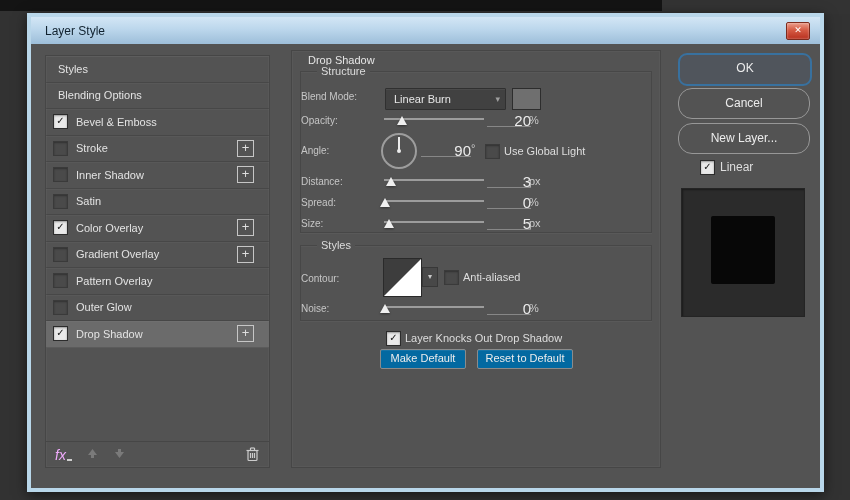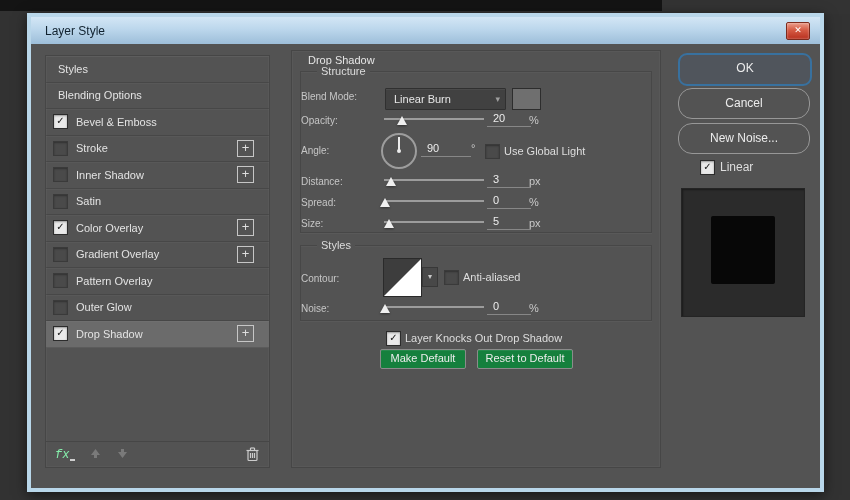--- a/index.html
+++ b/index.html
@@ -32,37 +32,37 @@
   .sl-row .cb + .sl-label{margin-left:8px;}
   .sl-row.indent .cb{margin-left:15px;}
   .cb{width:13px;height:13px;margin-left:7px;border:1px solid #3a3a3a;background:#4a4a4a;
       box-shadow:inset 0 1px 2px rgba(0,0,0,.35);font-size:10px;line-height:12px;text-align:center;
       color:#161616;flex:0 0 auto;}
   .cb.checked{background:#e9e9e9;border-color:#2c2c2c;}
   .plus{position:absolute;right:15px;width:15px;height:15px;border:1px solid #c6c6c6;
         color:#e0e0e0;font-size:13px;line-height:13px;text-align:center;}
   .fx-bar{position:absolute;left:0;right:0;bottom:0;height:25px;border-top:1px solid #464646;
           display:flex;align-items:center;}
-  .fx-glyph{font-style:italic;font-size:12px;color:#86efac;margin-left:9px;font-family:Liberation Mono, monospace;}
+  .fx-glyph{font-style:italic;font-size:14px;color:#f0abfc;margin-left:9px;font-family:Liberation Sans, sans-serif;}
   .fx-dash{width:5px;height:2px;background:#cfcfcf;margin:10px 0 0 1px;}
   .arr{margin-left:14px;opacity:.55;}
   .trash{position:absolute;right:9px;top:4px;}
 
   
   #main-panel{left:260px;top:6px;width:368px;height:416px;}
   .main-title{position:absolute;left:16px;top:3px;font-size:11px;color:#e6e6e6;}
   .gbox{position:absolute;left:8px;width:350px;border:1px solid #474747;
         box-shadow:0 1px 0 rgba(255,255,255,.04), inset 0 1px 0 rgba(255,255,255,.03);}
   #structure-box{top:20px;height:160px;}
   #quality-box{top:194px;height:74px;}
   .legend{position:absolute;top:-7px;left:16px;background:#535353;padding:0 4px;
           font-size:11px;color:#dcdcdc;}
   .flabel{position:absolute;width:77px;font-size:10px;color:#c6c6c6;}
-  .numfield{position:absolute;width:38px;border-bottom:1px solid #878787;font-size:11px;
-            color:#ececec;padding:0 0 1px 6px;height:13px;}
+  .numfield{position:absolute;width:38px;border-bottom:1px solid #878787;font-size:15px;
+            color:#ececec;padding:0 0 1px 6px;height:13px;text-align:right;}
   .unit{position:absolute;font-size:11px;color:#c9c9c9;}
   .dd{position:absolute;height:20px;background:#414141;border:1px solid #303030;
       border-radius:1px;display:flex;align-items:center;box-shadow:inset 0 1px 0 rgba(255,255,255,.05);}
   .dd .dd-text{font-size:11px;color:#e8e8e8;padding-left:8px;flex:1;}
   .dd .dd-caret{font-size:9px;color:#9f9f9f;padding-right:5px;}
   .swatch{position:absolute;width:27px;height:20px;border:1px solid #2d2d2d;}
   .pslider{position:absolute;width:106px;height:14px;}
   .pslider .track{position:absolute;left:3px;right:3px;top:6px;height:2px;background:#9c9c9c;}
   .pslider .thumb{position:absolute;top:4px;width:0;height:0;transform:translateX(-50%);
        border-left:5px solid transparent;border-right:5px solid transparent;
@@ -73,21 +73,21 @@
              border-radius:50%;background:#ededed;}
   .scb{position:absolute;width:13px;height:13px;border:1px solid #3a3a3a;background:#4a4a4a;
        box-shadow:inset 0 1px 2px rgba(0,0,0,.35);font-size:10px;line-height:12px;
        text-align:center;color:#141414;}
   .scb.checked{background:#e9e9e9;border-color:#2c2c2c;}
   .slabel{position:absolute;font-size:11px;color:#dedede;}
   .contour-thumb{position:absolute;width:37px;height:37px;border:1px solid #2a2a2a;
        background:linear-gradient(to top left,#ffffff 49.6%,#3d3d3d 50.4%);}
   .contour-caret{position:absolute;width:14px;height:18px;background:#484848;border:1px solid #383838;
        color:#c9c9c9;font-size:8px;text-align:center;line-height:17px;}
-  .mini-btn{position:absolute;height:18px;background:#15803d;border:1px solid #8b8b8b;
+  .mini-btn{position:absolute;height:18px;background:#0369a1;border:1px solid #8b8b8b;
        border-radius:2px;font-size:11px;color:#ececec;text-align:center;line-height:17px;
        box-shadow:inset 0 1px 0 rgba(255,255,255,.08);}
 
   
   .action-btn{position:absolute;left:647px;width:130px;height:29px;border-radius:14px;
        border:1px solid #979797;background:transparent;font-size:12px;color:#ececec;
        text-align:center;line-height:28px;}
   #ok-btn{border:2px solid #38719f;border-radius:9px;background:#50555c;line-height:26px;}
   .preview-box{position:absolute;left:650px;top:144px;width:122px;height:127px;background:#2b2b2b;
        border:1px solid #242424;box-shadow:inset 1px 1px 2px rgba(0,0,0,.4);}
@@ -263,21 +263,21 @@
 
       <span class="scb checked" style="left:94px;top:280px">✓</span>
       <span class="slabel" style="left:113px;top:281px">Layer Knocks Out Drop Shadow</span>
 
       <div class="mini-btn" style="left:88px;top:298px;width:84px">Make Default</div>
       <div class="mini-btn" style="left:185px;top:298px;width:94px">Reset to Default</div>
     </div>
 
     <div class="action-btn" id="ok-btn" style="top:9px">OK</div>
     <div class="action-btn" style="top:44px">Cancel</div>
-    <div class="action-btn" style="top:79px">New Noise...</div>
+    <div class="action-btn" style="top:79px">New Layer...</div>
 
     <span class="scb checked" style="left:669px;top:116px">✓</span>
     <span class="slabel" style="left:689px;top:116px;font-size:12px">Linear</span>
 
     <div class="preview-box">
       <div class="preview-inner"></div>
     </div>
 
   </div>
 </div>

